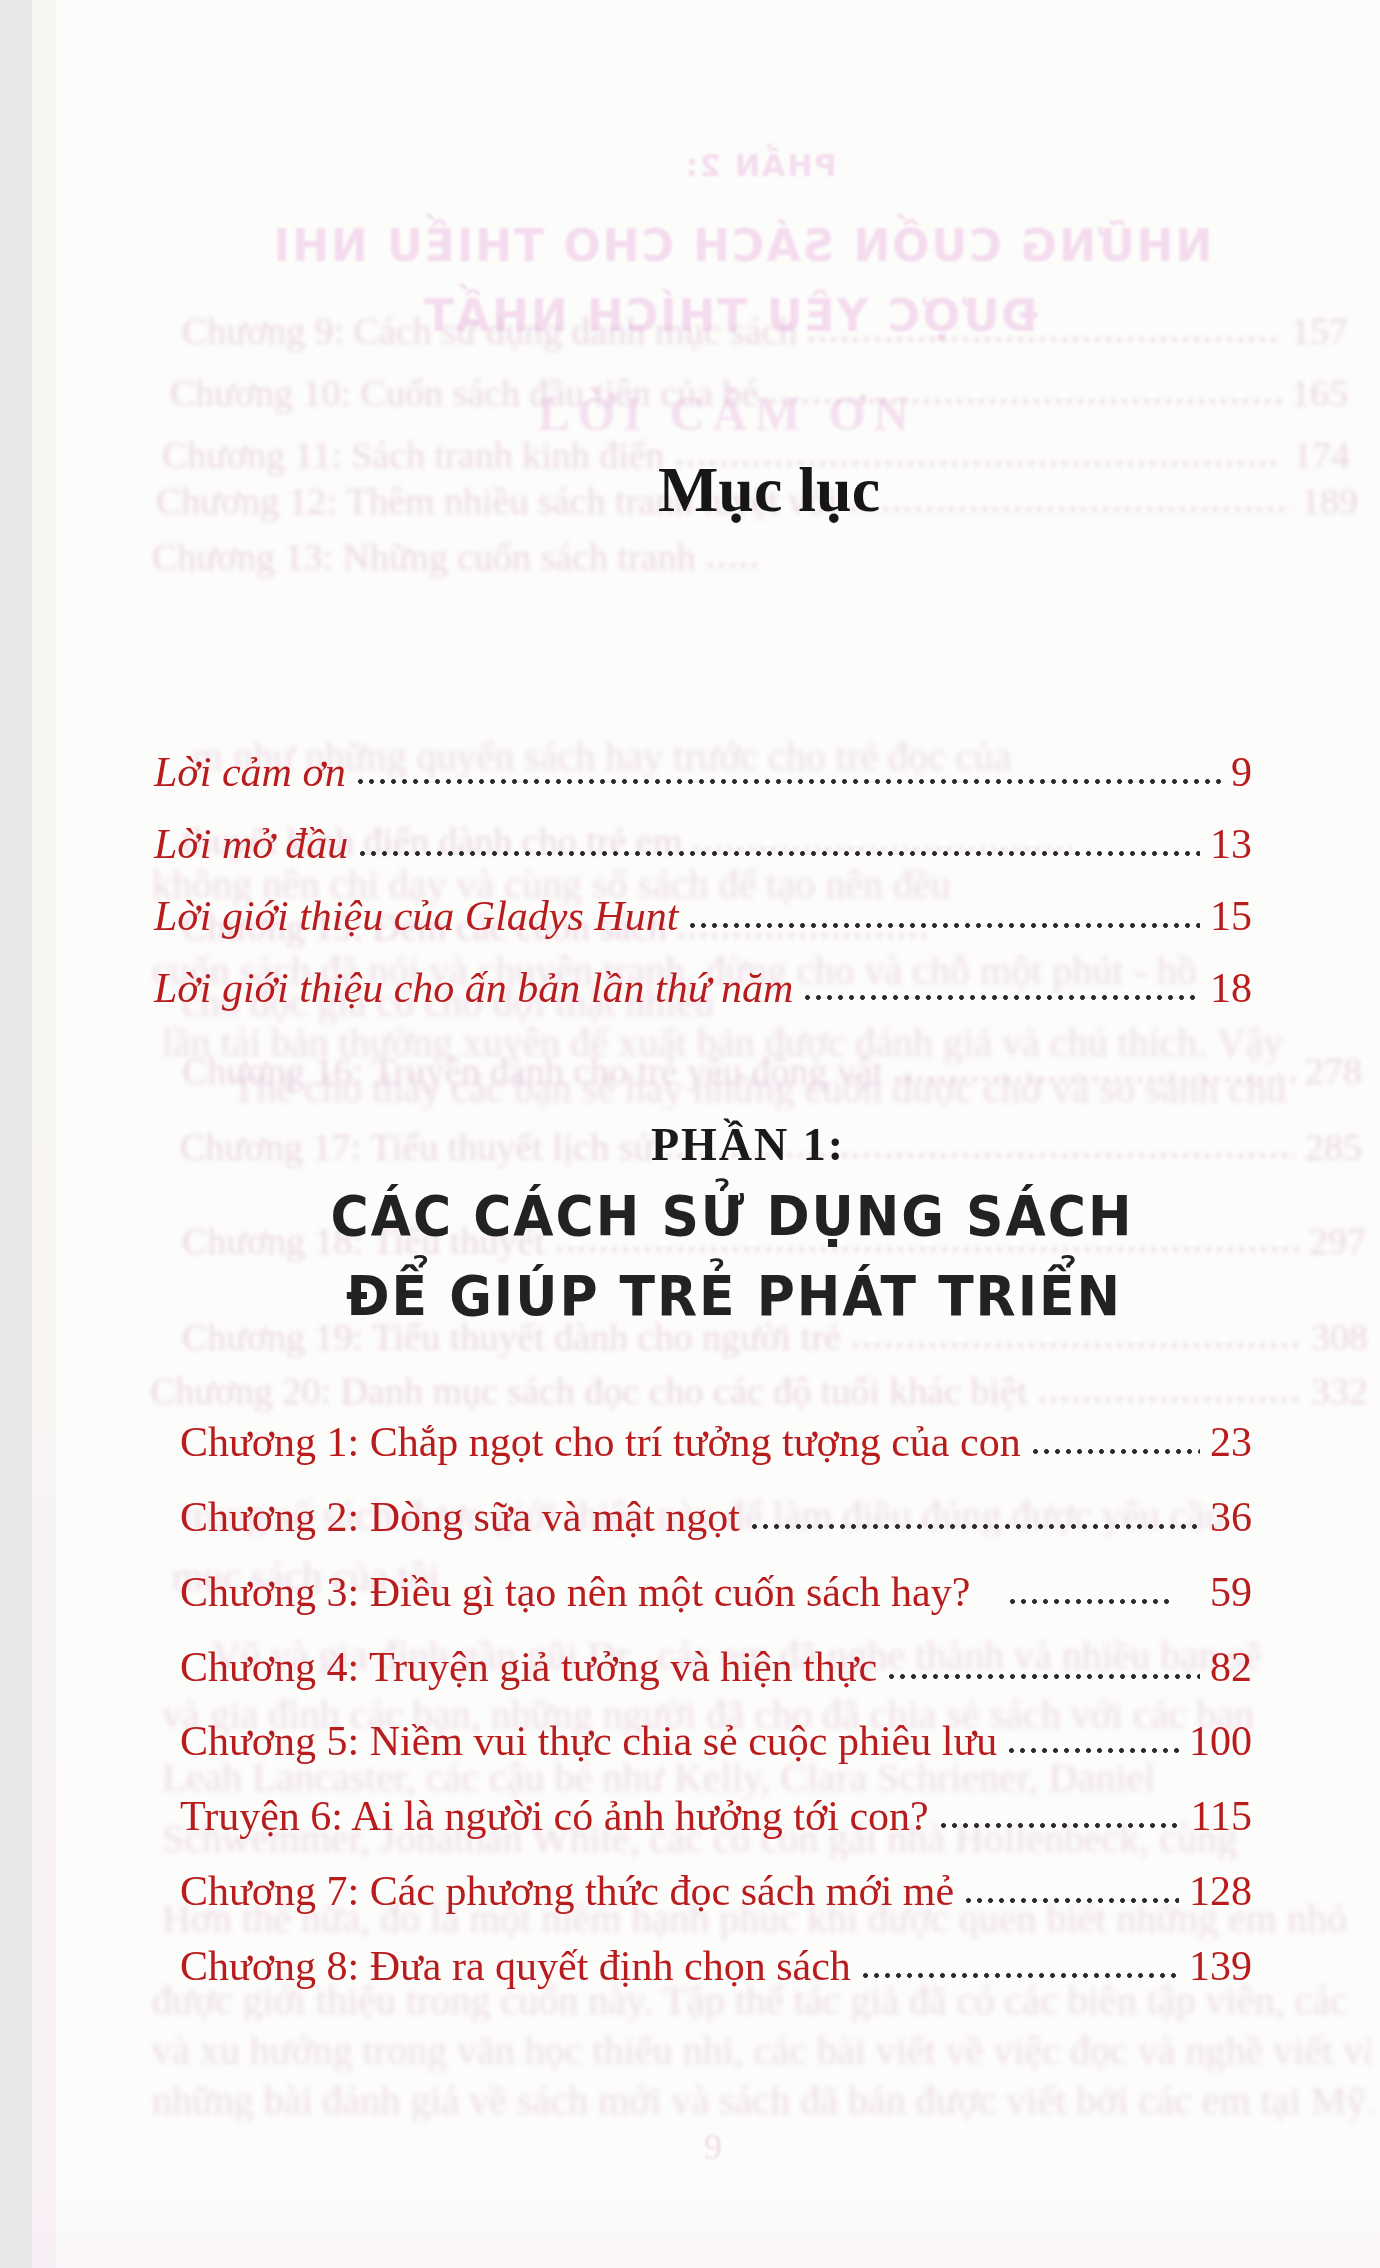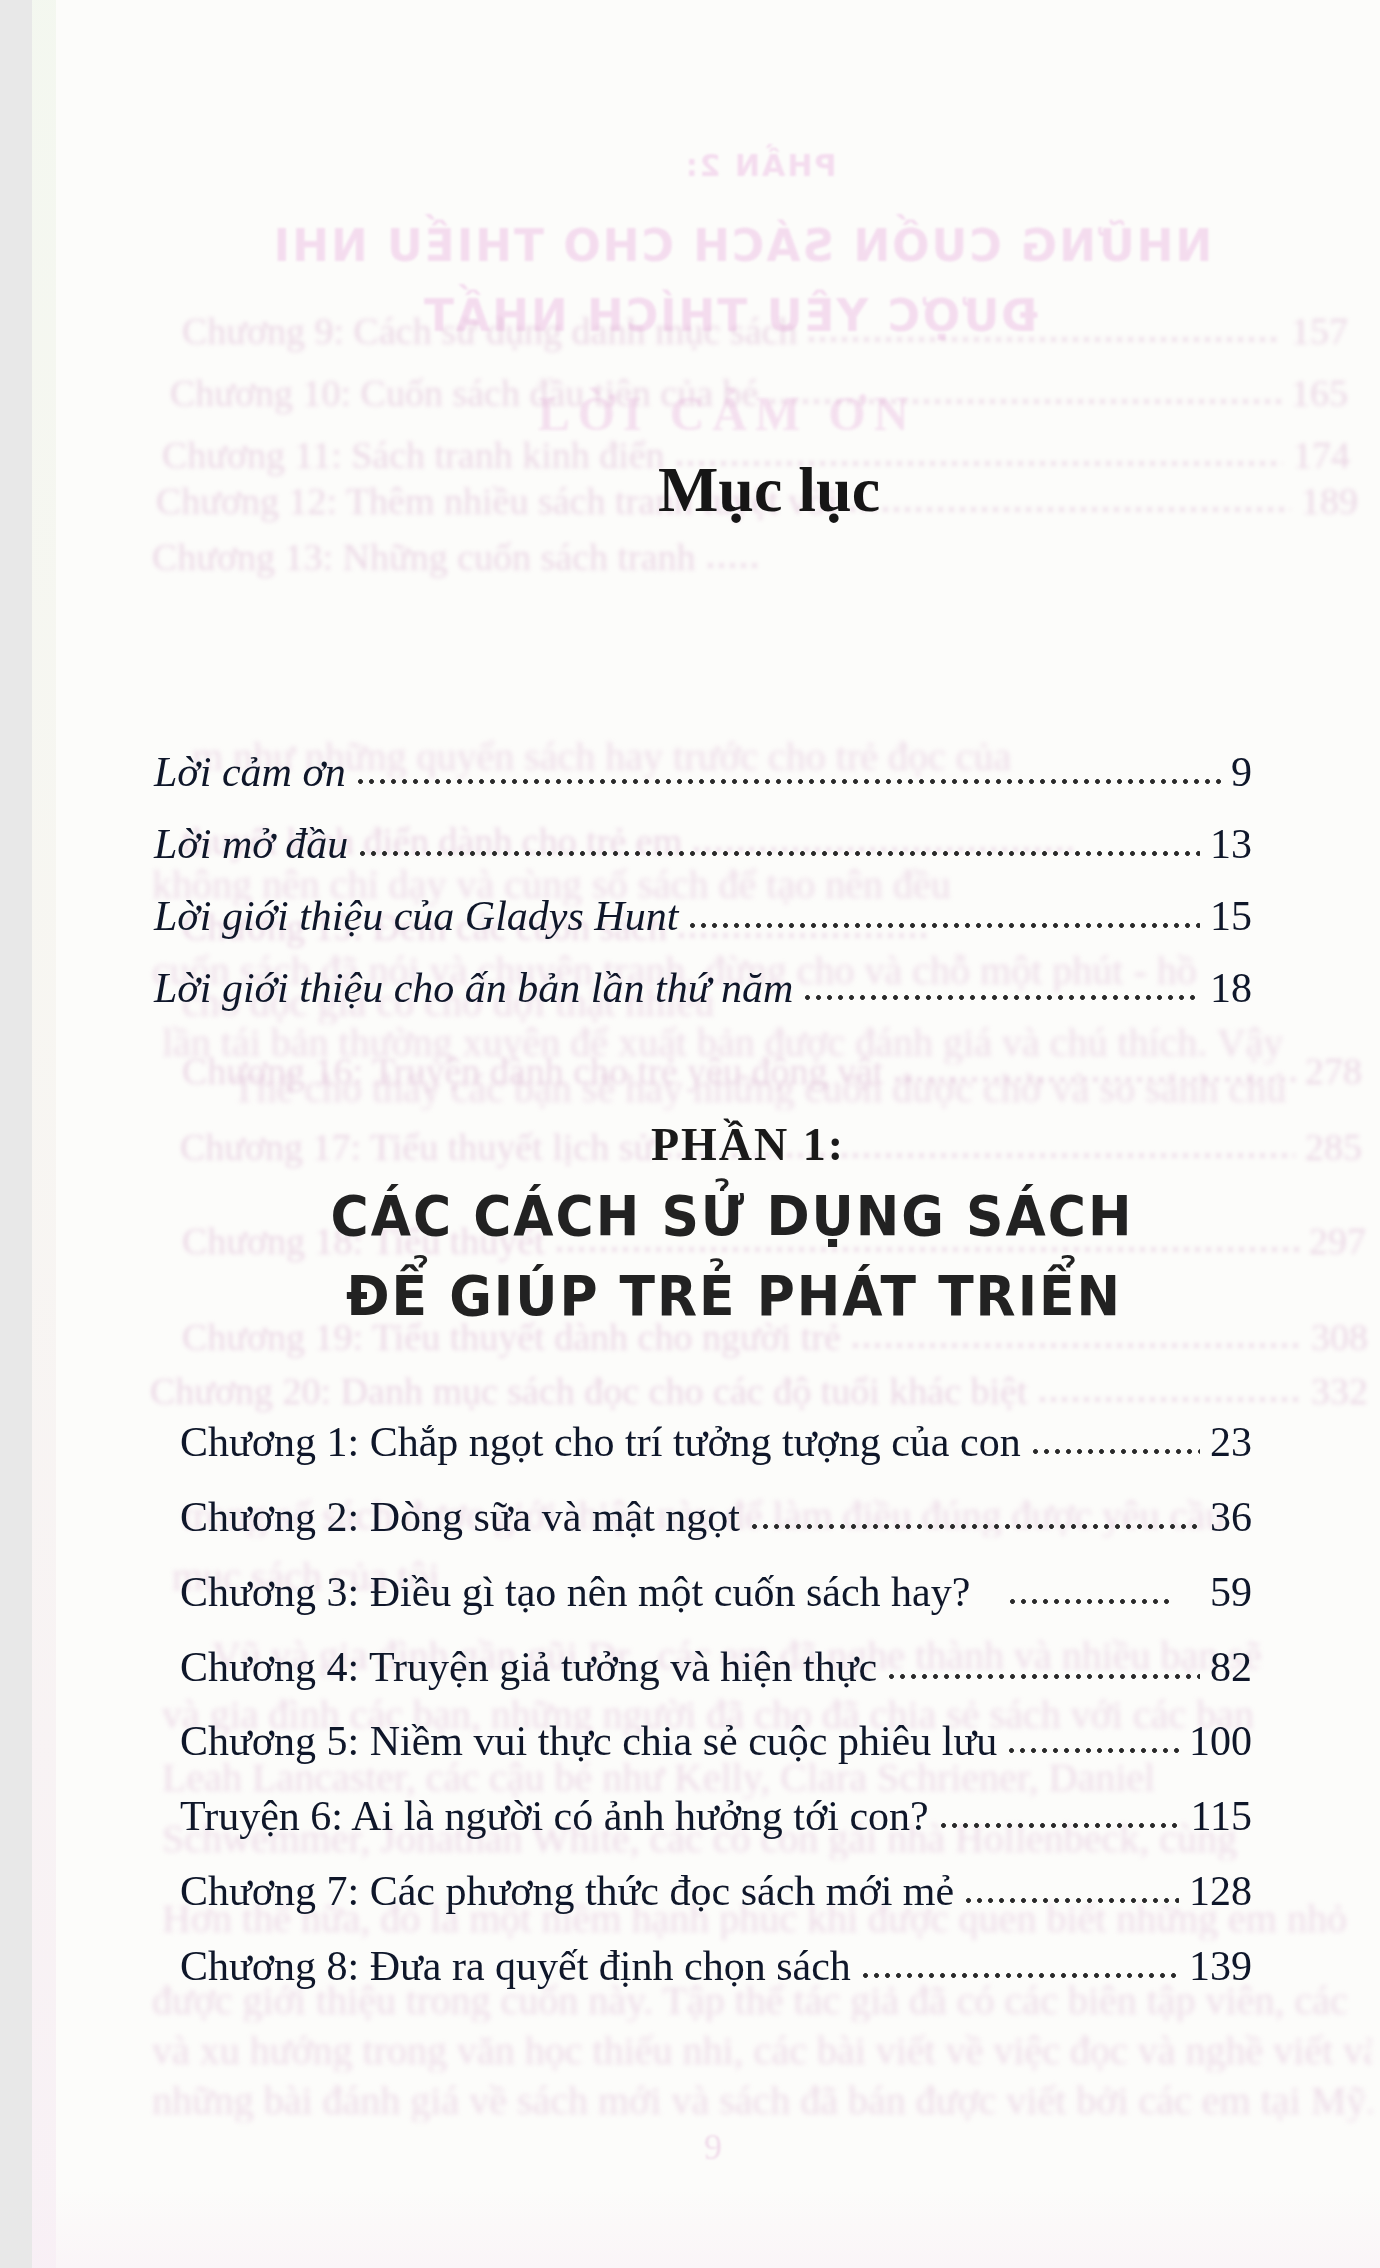--- a/index.html
+++ b/index.html
@@ -65,21 +65,21 @@
   #main-title{position:absolute;left:0;right:0;top:458px;text-align:center;
     font-weight:700;font-size:64px;line-height:1;transform:translateX(47px);color:#161616;}
   #part1-label{position:absolute;left:0;right:0;top:1118px;text-align:center;
     font-weight:700;font-size:46px;letter-spacing:2px;transform:translateX(26px);color:#1a1a1a;}
   .big-head{position:absolute;left:0;right:0;text-align:center;
     font-family:"DejaVu Sans",sans-serif;font-weight:700;font-size:52px;letter-spacing:2px;
     color:#222;white-space:nowrap;}
   #part1-line1{top:1186px;transform:translateX(10px) scaleY(1.05);}
   #part1-line2{top:1266px;transform:translateX(12px) scaleY(1.05);}
 
-  .ink-row .lbl,.ink-row .num{color:#0f172a;font-size:42px;}
+  .ink-row .lbl,.ink-row .num{color:#b91c1c;font-size:42px;}
   .ink-row .dots{color:#2a2a2a;}
   .fm .lbl{font-style:italic;}
   #fm0{top:750px;left:122px;width:1098px;}
   #fm1{top:822px;left:122px;width:1098px;align-items:flex-end;}
   #fm2{top:894px;left:122px;width:1098px;}
   #fm3{top:966px;left:122px;width:1098px;}
   #ch0{top:1420px;left:148px;width:1072px;}
   #ch1{top:1495px;left:148px;width:1072px;}
   #ch2{top:1570px;left:148px;width:1072px;gap:28px;}
   #ch3{top:1645px;left:148px;width:1072px;}

